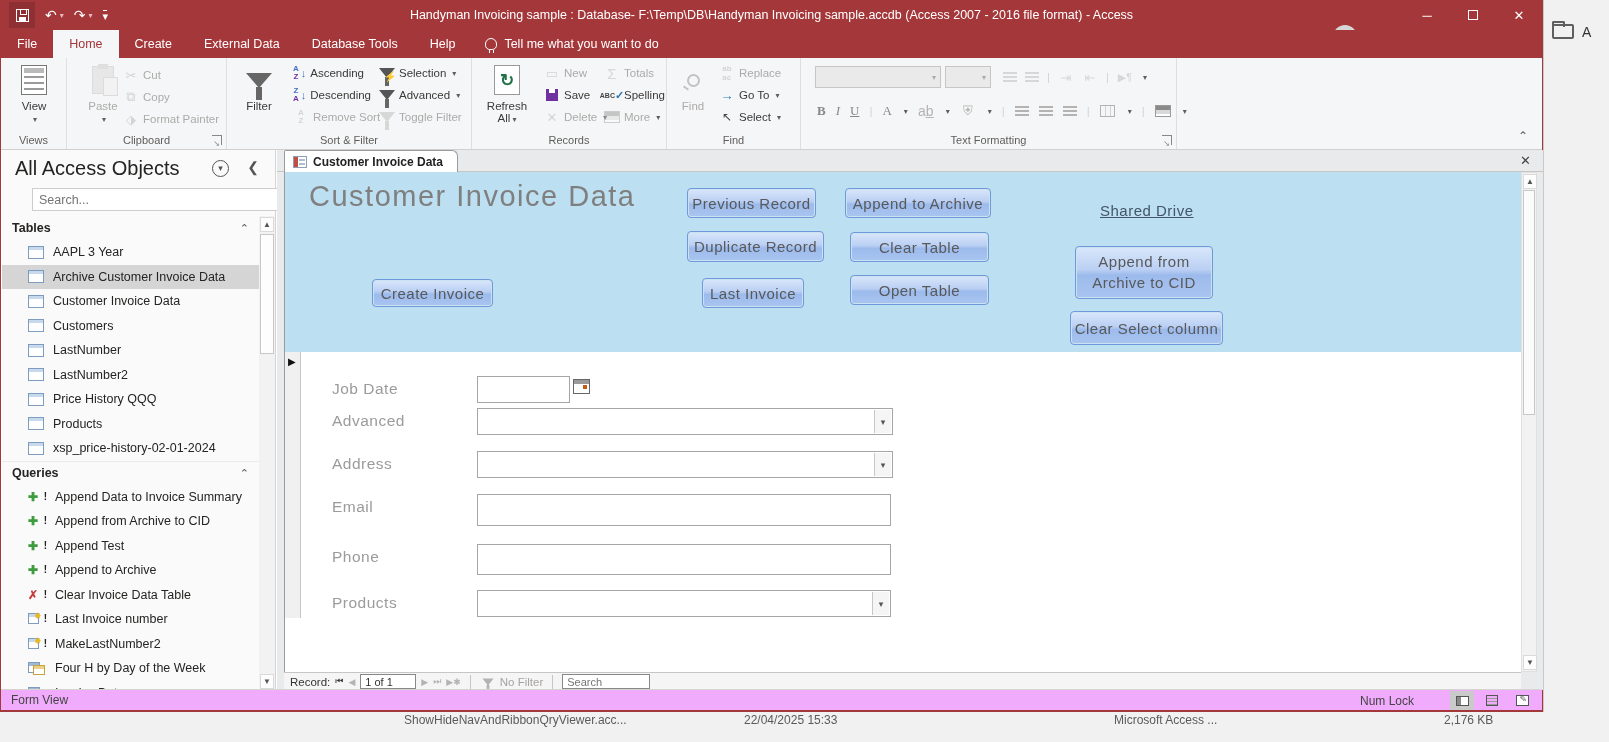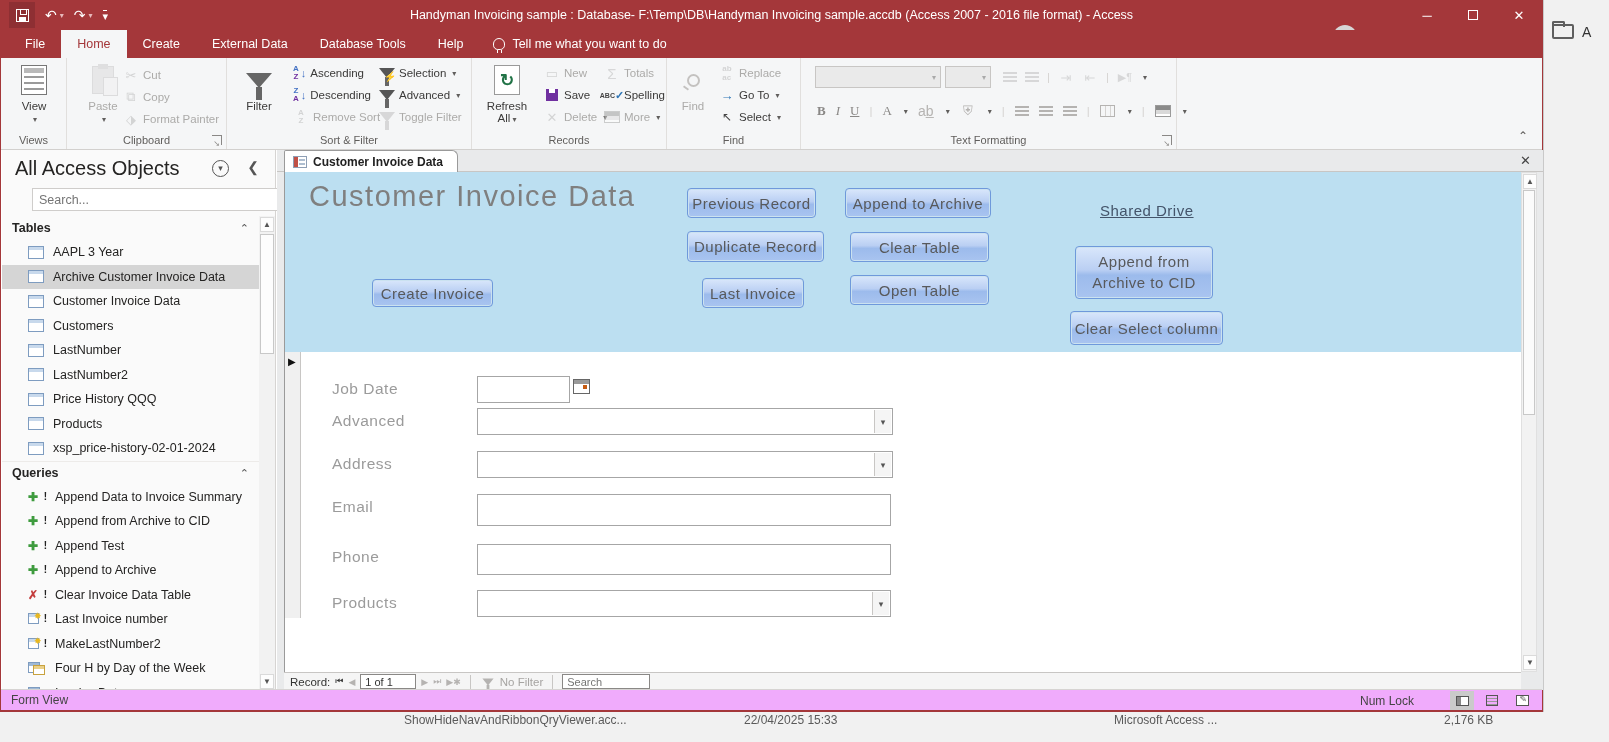--- a/index.html
+++ b/index.html
@@ -32,21 +32,21 @@
   #qat-custom { font-size:11px; letter-spacing:-1px; border-top:1px solid #fff; line-height:8px; padding-top:1px;}
   #title-text { position:absolute; left:0; right:0; top:0; height:30px; line-height:30px; text-align:center; font-size:12.5px; color:#fff; }
   #account { position:absolute; right:185px; top:0; height:30px; display:flex; align-items:flex-end; gap:11px;margin-top:19px; }
   #account-name { font-size:12.5px; color:#fff; }
   #avatar { width:24px; height:24px; border-radius:50%; background:#D6D6D6; color:#8a8a8a; font-size:10px; display:flex; align-items:center; justify-content:center;}
   #win-controls { position:absolute; right:0; top:0; height:30px; display:flex;}
   .win-btn { width:46px; height:30px; display:flex; align-items:center; justify-content:center; color:#fff; font-size:13px;}
   .win-btn .maxbox { width:10px; height:10px; border:1px solid #fff;}
 
   
-  #tabrow { position:absolute; left:0; top:30px; width:100%; height:28px; background:#A4373A; display:flex; align-items:flex-end; padding-left:8px;}
+  #tabrow { position:absolute; left:0; top:30px; width:100%; height:28px; background:#A4373A; display:flex; align-items:flex-end; }
   .rtab { height:28px; line-height:28px; padding:0 16px; color:#fff; font-size:12.5px; }
   .rtab.active { background:#F5F6F7; color:#A4373A; }
   #tellme { display:flex; align-items:center; gap:7px; color:#fff; font-size:12.5px; height:28px; margin-left:14px;}
   #bulb { width:12px; height:12px; border:1.5px solid #fff; border-radius:50% 50% 40% 40%; position:relative; }
   #bulb:after{ content:""; position:absolute; left:3px; bottom:-4px; width:3px; height:3px; border-left:1.5px solid #fff; border-right:1.5px solid #fff;}
 
   
   #ribbon { position:absolute; left:0; top:58px; width:100%; height:92px; background:#F5F6F7; border-bottom:1px solid #D2D0CE; }
   .rgroup { position:absolute; top:0; height:91px; border-right:1px solid #E1DFDD; }
   .rgroup .caption { position:absolute; bottom:3px; left:0; right:0; text-align:center; font-size:11px; color:#605E5C; }

